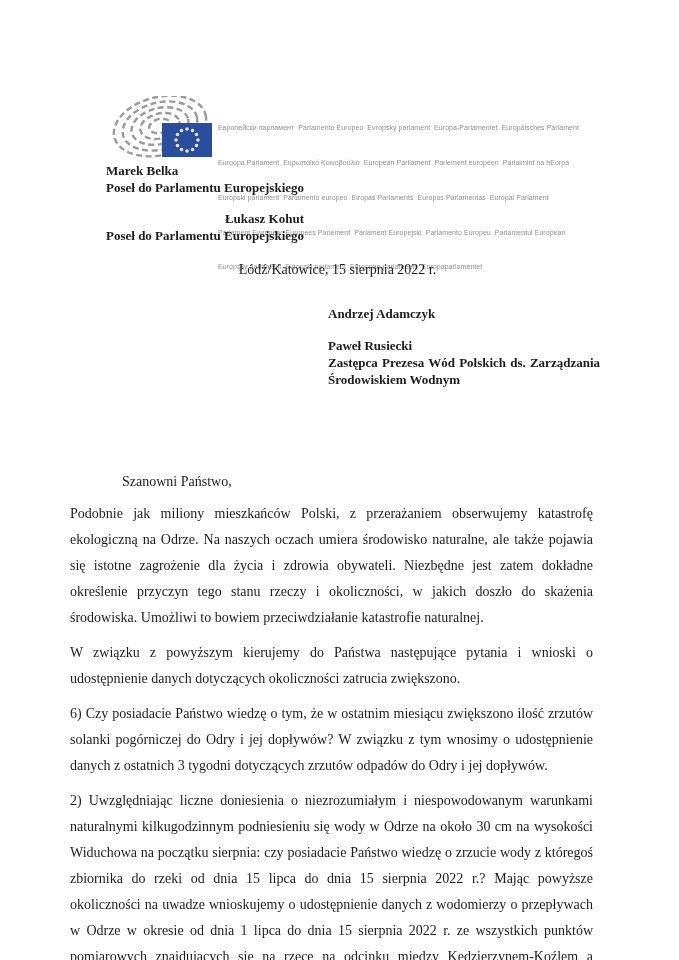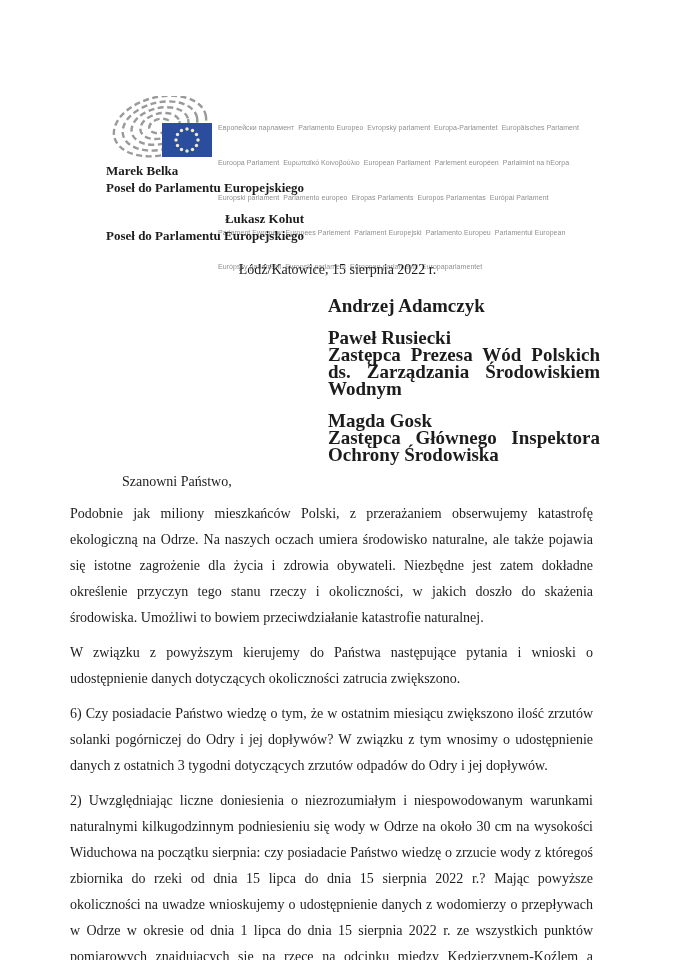--- a/index.html
+++ b/index.html
@@ -56,24 +56,24 @@
     top: 262px;
     width: 519px;
     text-align: center;
     font-size: 14px;
   }
 
   
   .recipients {
     position: absolute;
     left: 328px;
-    top: 297px;
+    top: 305px;
     width: 272px;
     font-weight: bold;
-    font-size: 19px;
+    font-size: 13px;
     line-height: 17px;
     text-align: justify;
   }
   .recipient + .recipient { margin-top: 15px; }
 
   
   .salutation {
     position: absolute;
     left: 78px;
     top: 474px;
@@ -145,24 +145,20 @@
   <div class="dateline">Łódź/Katowice, 15 sierpnia 2022 r.</div>
 
   <div class="recipients">
     <div class="recipient">
       <div>Andrzej Adamczyk</div>
     </div>
     <div class="recipient">
       <div>Paweł Rusiecki</div>
       <div>Zastępca Prezesa Wód Polskich ds. Zarządzania Środowiskiem Wodnym</div>
     </div>
-    <div class="recipient">
-      <div>Magda Gosk</div>
-      <div>Zastępca Głównego Inspektora Ochrony Środowiska</div>
-    </div>
   </div>
 
   <div class="salutation">Szanowni Państwo,</div>
 
   <div class="letter-body">
     <p>Podobnie jak miliony mieszkańców Polski, z przerażaniem obserwujemy katastrofę ekologiczną na Odrze. Na naszych oczach umiera środowisko naturalne, ale także pojawia się istotne zagrożenie dla życia i zdrowia obywateli. Niezbędne jest zatem dokładne określenie przyczyn tego stanu rzeczy i okoliczności, w jakich doszło do skażenia środowiska. Umożliwi to bowiem przeciwdziałanie katastrofie naturalnej.</p>
     <p>W związku z powyższym kierujemy do Państwa następujące pytania i wnioski o udostępnienie danych dotyczących okoliczności zatrucia zwiększono.</p>
     <p>6) Czy posiadacie Państwo wiedzę o tym, że w ostatnim miesiącu zwiększono ilość zrzutów solanki pogórniczej do Odry i jej dopływów? W związku z tym wnosimy o udostępnienie danych z ostatnich 3 tygodni dotyczących zrzutów odpadów do Odry i jej dopływów.</p>
     <p>2) Uwzględniając liczne doniesienia o niezrozumiałym i niespowodowanym warunkami naturalnymi kilkugodzinnym podniesieniu się wody w Odrze na około 30 cm na wysokości Widuchowa na początku sierpnia: czy posiadacie Państwo wiedzę o zrzucie wody z któregoś zbiornika do rzeki od dnia 15 lipca do dnia 15 sierpnia 2022 r.? Mając powyższe okoliczności na uwadze wnioskujemy o udostępnienie danych z wodomierzy o przepływach w Odrze w okresie od dnia 1 lipca do dnia 15 sierpnia 2022 r. ze wszystkich punktów pomiarowych znajdujących się na rzece na odcinku między Kędzierzynem-Koźlem a Szczecinem.</p>
   </div>

